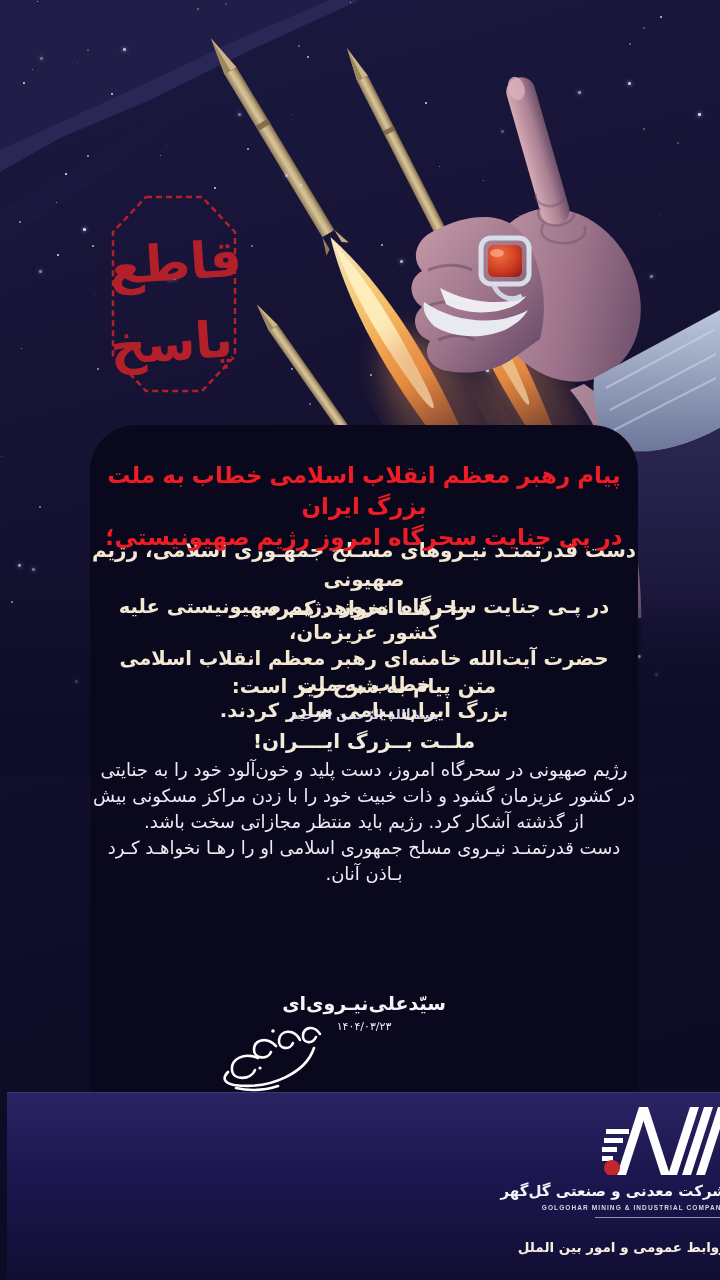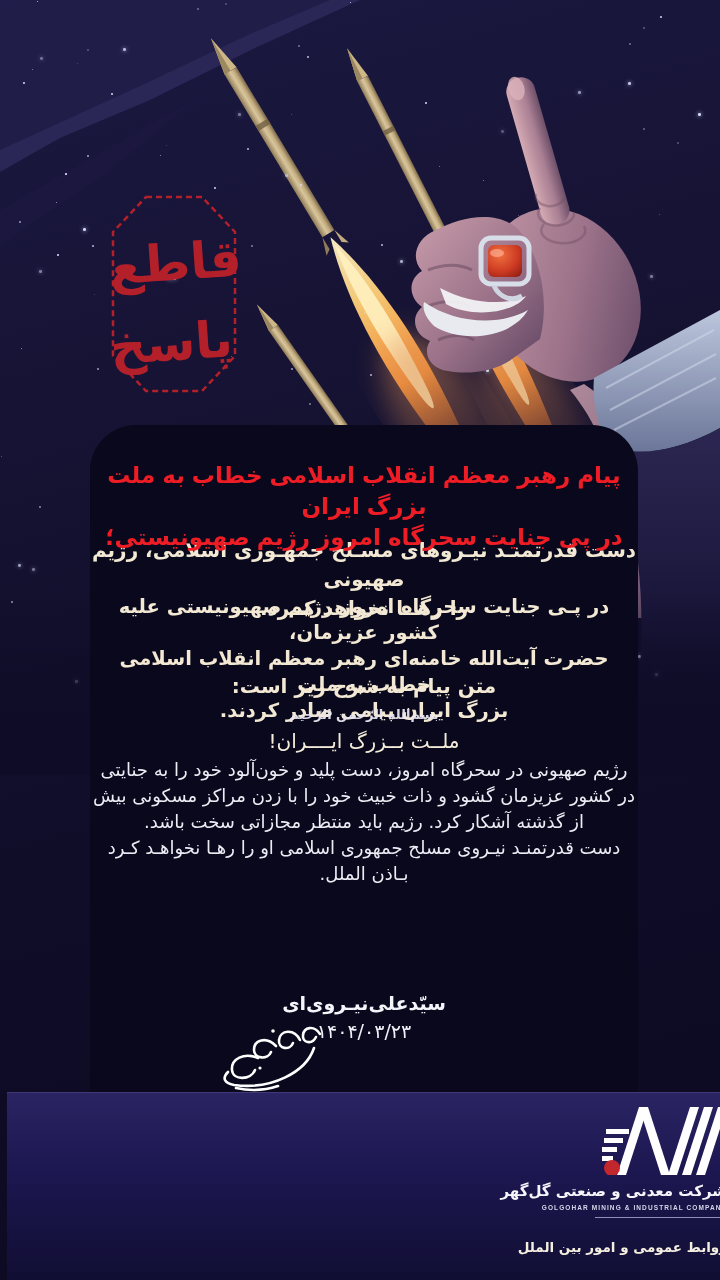--- a/index.html
+++ b/index.html
@@ -22,25 +22,25 @@
   .panel{position:absolute;left:90px;top:425px;width:548px;height:667px;z-index:3;
     background:#09081c;border-radius:46px 46px 0 0;}
   .tb{position:absolute;left:90px;width:548px;z-index:4;text-align:center;direction:rtl;}
   .lines{white-space:pre-line;}
   .headline{top:460px;font-size:23px;line-height:31px;font-weight:bold;
     color:var(--headline-red,#ee1c25);word-spacing:-1px;}
   .lead{top:536px;font-size:20px;line-height:29px;font-weight:bold;color:var(--cream,#f2e8d3);}
   .intro{top:594px;font-size:19.5px;line-height:26px;font-weight:bold;color:var(--cream,#f2e8d3);}
   .caption{top:674px;font-size:20px;font-weight:bold;color:var(--cream,#f2e8d3);}
   .basmala{top:707px;font-size:13px;font-weight:bold;color:#e8e5f0;opacity:.95;}
-  .salutation{top:729px;font-size:20px;font-weight:normal;color:#f4ecda;}
+  .salutation{top:729px;font-size:20px;font-weight:bold;color:#f4ecda;}
   .mpara{font-size:18px;line-height:26px;color:#edebf4;text-align:center;}
   .p1{top:757px;} .p2{top:835px;} .p3{top:887px;}
   .signatory{top:992px;font-size:19px;font-weight:bold;color:#f6f4fb;}
-  .date{top:1020px;font-size:19px;color:#f1eff8;letter-spacing:1px;}
+  .date{top:1020px;font-size:11px;color:#f1eff8;letter-spacing:1px;}
   .signature{position:absolute;left:216px;top:1022px;z-index:4;}
   
   .footer{position:absolute;left:7px;top:1092px;width:720px;height:188px;z-index:5;
     background:linear-gradient(180deg,var(--footer-top,#2a2463) 0%,#1c1750 42%,#110e33 100%);
     border-top:1px solid #3e3879;display:flex;flex-direction:column;align-items:flex-end;}
   .logo-mark{margin-top:14px;}
   .company-fa{margin-top:7px;font-size:15px;font-weight:bold;color:#f6f5fb;direction:rtl;}
   .company-en{margin-top:4px;font-size:6.5px;letter-spacing:1.1px;color:#d7d5ea;
     font-family:"Liberation Sans","DejaVu Sans",sans-serif;font-weight:bold;}
   .divider{margin-top:6px;width:132px;height:1px;background:#918eba;}
@@ -322,21 +322,21 @@
 حضرت آیت‌الله خامنه‌ای رهبر معظم انقلاب اسلامی خطاب به ملت
 بزرگ ایران پیامی صادر کردند.</div>
 
   <div class="tb basmala">بسم‌الله الرّحمن الرّحیم</div>
   <div class="tb caption">متن پیام به شرح زیر است:</div>
   <div class="tb salutation">ملــت بــزرگ ایــــران!</div>
   <div class="tb mpara p1 lines">رژیم صهیونی در سحرگاه امروز، دست پلید و خون‌آلود خود را به جنایتی
 در کشور عزیزمان گشود و ذات خبیث خود را با زدن مراکز مسکونی بیش
 از گذشته آشکار کرد. رژیم باید منتظر مجازاتی سخت باشد.</div>
   <div class="tb mpara p2 lines">دست قدرتمنـد نیـروی مسلح جمهوری اسلامی او را رهـا نخواهـد کـرد
-بـاذن الملل.</div>
+بـاذن آنان.</div>
 
   <div class="tb signatory">سیّدعلی‌نیـروی‌ای</div>
   <div class="tb date">۱۴۰۴/۰۳/۲۳</div>
 
   <svg class="signature" width="114" height="70" viewBox="0 0 114 70">
     <g stroke="#fefefe" stroke-width="2.6" fill="none" stroke-linecap="round">
       <path d="M104,12 C98,3 88,5 87,13 C86,21 96,23 100,15"></path>
       <path d="M84,18 C78,6 64,8 63,18 C62,27 74,29 77,21"></path>
       <path d="M60,24 C50,14 38,18 38,28 C38,37 52,38 55,30"></path>
       <path d="M42,36 C28,30 15,37 16,48 C17,59 35,58 39,48"></path>

